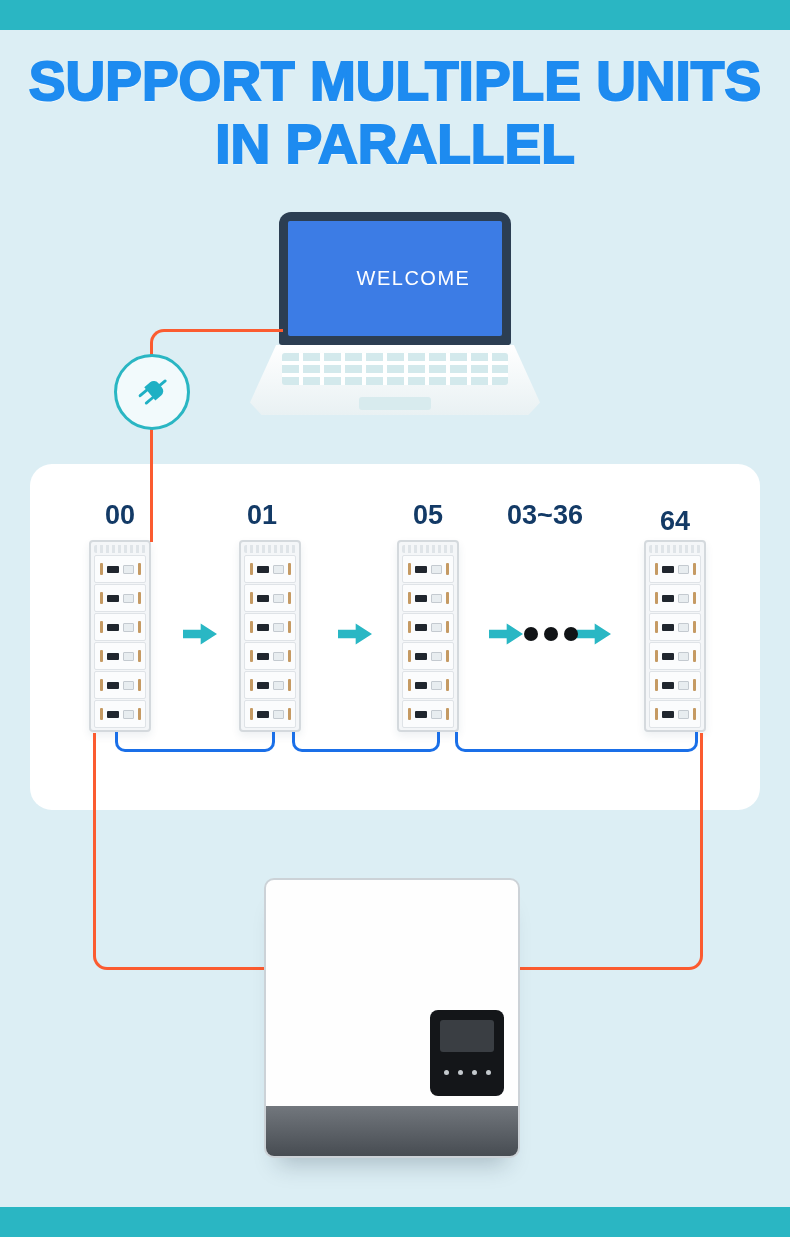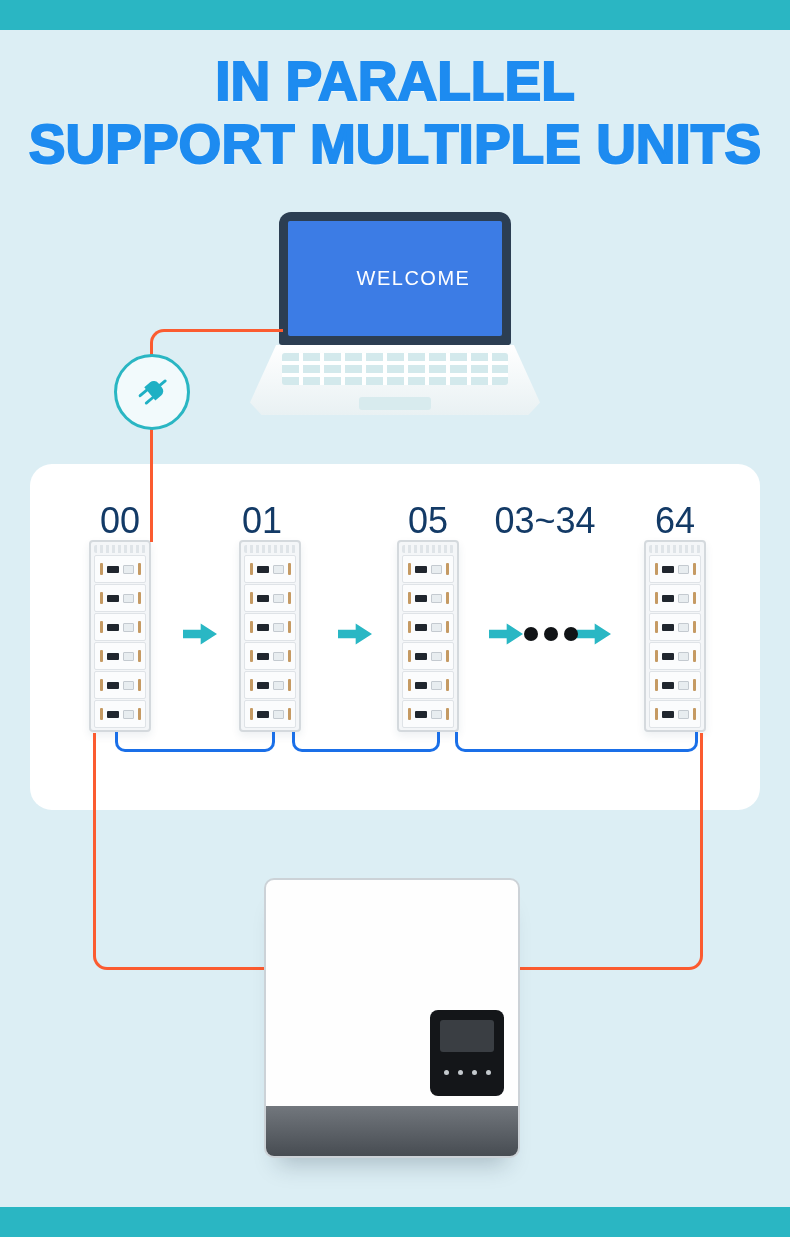--- a/index.html
+++ b/index.html
@@ -55,27 +55,27 @@
     border-left:3px solid var(--wire-orange);border-bottom:3px solid var(--wire-orange);
     border-bottom-left-radius:14px;}
   .wire-right{left:518px;top:733px;width:185px;height:237px;
     border-right:3px solid var(--wire-orange);border-bottom:3px solid var(--wire-orange);
     border-bottom-right-radius:14px;}
 
   
   .panel{position:absolute;left:30px;top:464px;width:730px;height:346px;background:#ffffff;
     border-radius:22px;z-index:1;}
 
-  .unit-label{position:absolute;top:500px;font-size:36px;font-weight:400;color:var(--label-navy);
+  .unit-label{position:absolute;top:500px;font-size:27px;font-weight:700;color:var(--label-navy);
     text-align:center;z-index:2;}
   .ul-0{left:90px;width:60px;}
   .ul-1{left:232px;width:60px;}
   .ul-2{left:398px;width:60px;}
   .ul-3{left:493px;width:104px;}
-  .ul-4{left:645px;width:60px;}
+  .ul-4{left:645px;width:60px;margin-top:6px;}
 
   
   .cabinet{position:absolute;top:540px;width:62px;height:192px;box-sizing:border-box;
     background:#f4f6f8;border:2px solid #d4d9dd;border-radius:4px;padding:3px;z-index:2;
     box-shadow:0 4px 8px rgba(30,60,90,.08);}
   .cab-0{left:89px;} .cab-1{left:239px;} .cab-2{left:397px;} .cab-3{left:644px;}
   .cab-top{height:8px;margin-bottom:2px;border-radius:2px;
     background:repeating-linear-gradient(90deg,#dfe4e8 0 3px,#f4f6f8 3px 6px);}
   .module{height:26px;margin-bottom:1px;background:#fbfcfd;border:1px solid #dfe3e7;border-radius:2px;
     display:flex;align-items:center;justify-content:center;gap:4px;}
@@ -111,22 +111,22 @@
   .inv-buttons span{width:5px;height:5px;border-radius:50%;background:#c4c9cd;}
 </style>
 </head>
 <body>
 
 <div class="stage">
 
   <div class="accent-bar top"></div>
 
   <h1 class="title">
+    <span>SUPPORT MULTIPLE UNITS</span>
     <span>IN PARALLEL</span>
-    <span>SUPPORT MULTIPLE UNITS</span>
   </h1>
 
   <div class="wire wire-top"></div>
   <div class="wire wire-left"></div>
   <div class="wire wire-right"></div>
 
   <div class="laptop-screen">
     <div class="inner">WELCOME</div>
   </div>
   <div class="laptop-base">
@@ -142,21 +142,21 @@
         <path d="M35 24 h7" fill="none" stroke="#1fb0c4" stroke-width="3" stroke-linecap="round"></path>
       </g>
     </svg>
   </div>
 
   <div class="panel"></div>
 
   <div class="unit-label ul-0">00</div>
   <div class="unit-label ul-1">01</div>
   <div class="unit-label ul-2">05</div>
-  <div class="unit-label ul-3">03~34</div>
+  <div class="unit-label ul-3">03~36</div>
   <div class="unit-label ul-4">64</div>
 
   <div class="cabinet cab-0">
     <div class="cab-top"></div>
     <div class="modules">
         <div class="module">
           <span class="handle"></span>
           <span class="disp"></span>
           <span class="vent"></span>
           <span class="handle"></span>

